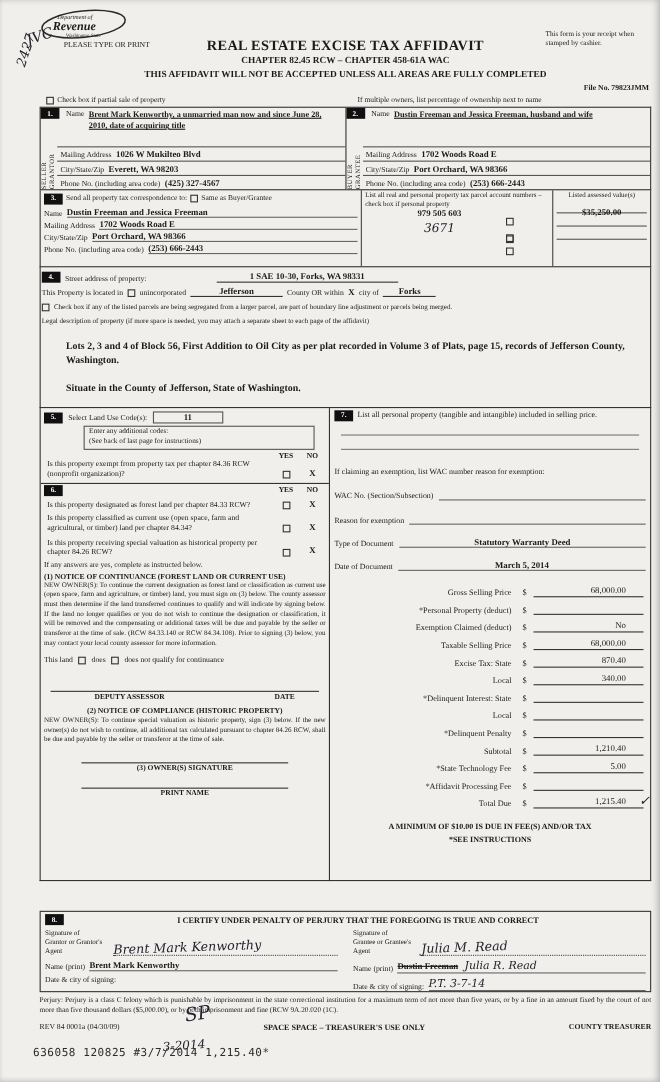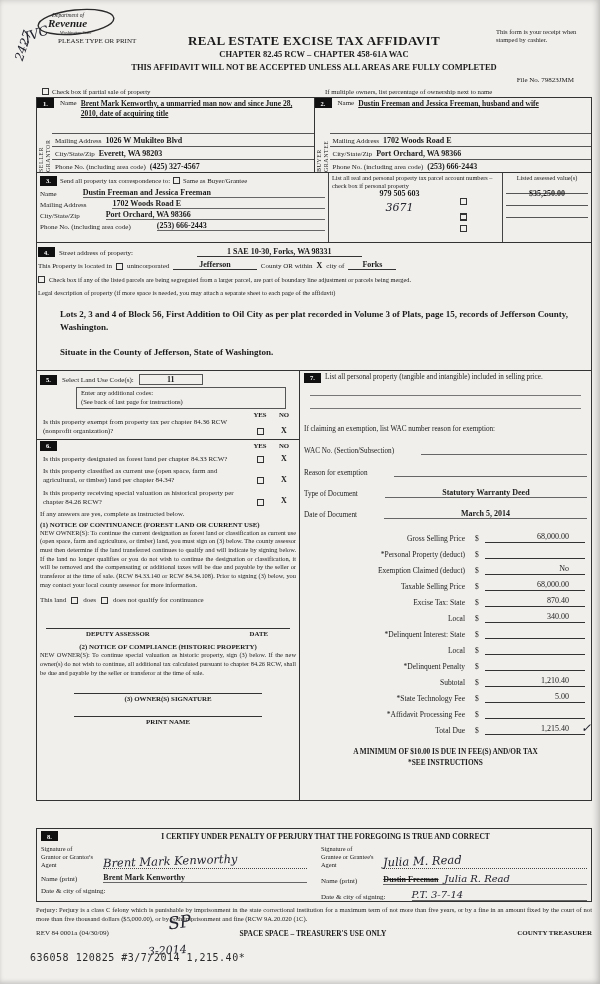--- a/index.html
+++ b/index.html
@@ -20,21 +20,21 @@
   .center { text-align:center; }
 
   
   .hdr { position:relative; height:80px; }
   .logo { position:absolute; left:0; top:2px; }
   .typeprint { position:absolute; left:22px; top:31px; font-size:7px; }
   .title { position:absolute; left:110px; right:110px; top:27px; text-align:center; font-weight:bold; font-size:13px; letter-spacing:.3px; }
   .chapter { position:absolute; left:110px; right:110px; top:43px; text-align:center; font-weight:bold; font-size:8.5px; }
   .warning { position:absolute; left:30px; right:30px; top:56px; text-align:center; font-weight:bold; font-size:8.5px; }
   .receipt { position:absolute; right:0; top:22px; width:96px; font-size:6.5px; line-height:1.3; }
-  .fileno { position:absolute; right:18px; top:70px; font-size:7px; }
+  .fileno { position:absolute; right:2px; top:70px; font-size:7px;font-weight:bold; }
 
   
   .cbrow { height:11px; display:flex; align-items:center; font-size:6.8px; }
   .cbrow .left { display:flex; align-items:center; gap:3px; padding-left:6px; width:52%; }
   .cbrow .right { flex:1; }
 
   
   .parties { height:76px; display:flex; }
   .party { flex:1; border:1px solid #333; position:relative; display:flex; }
   .party + .party { border-left:none; }
@@ -45,21 +45,21 @@
   .prow { border-top:1px solid #555; padding:1px 3px; font-size:7px; height:13px; display:flex; gap:4px; align-items:flex-end; overflow:hidden; }
   .prow.namerow { flex:1; border-top:none; align-items:flex-start; padding-top:1px; }
   .namerow .nval { text-decoration:underline; font-size:7.5px; line-height:1.35; }
   .namerow .lbl { margin-left:5px; }
 
   
   .sec3 { height:70px; border:1px solid #333; border-top:none; display:flex; }
   .s3c1 { width:292px; border-right:1px solid #444; display:flex; flex-direction:column; padding:1px 3px; }
   .s3head { display:flex; align-items:center; gap:3px; height:13px; font-size:6.8px; }
   .s3row { display:flex; gap:4px; align-items:flex-end; height:11px; font-size:7px; }
-  .fill { flex:1; border-bottom:1px solid #666; min-height:9px;margin-left:22px; }
+  .fill { flex:1; border-bottom:1px solid #666; min-height:9px; }
   .s3c2 { width:174px; border-right:1px solid #444; padding:1px 3px; display:flex; flex-direction:column; }
   .s3h2 { font-size:6.3px; line-height:1.2; }
   .s3p { display:flex; align-items:center; height:12px; padding-right:32px;flex-direction:column; }
   .s3p .cb { margin-left:auto; }
   .s3hand { font-size:11px; }
   .s3c3 { flex:1; padding:1px 3px; display:flex; flex-direction:column; }
   .s3v { height:12px; border-bottom:1px solid #555; text-align:center; }
 
   
   .sec4 { height:128px; border:1px solid #333; border-top:none; padding:1px 1px; }

